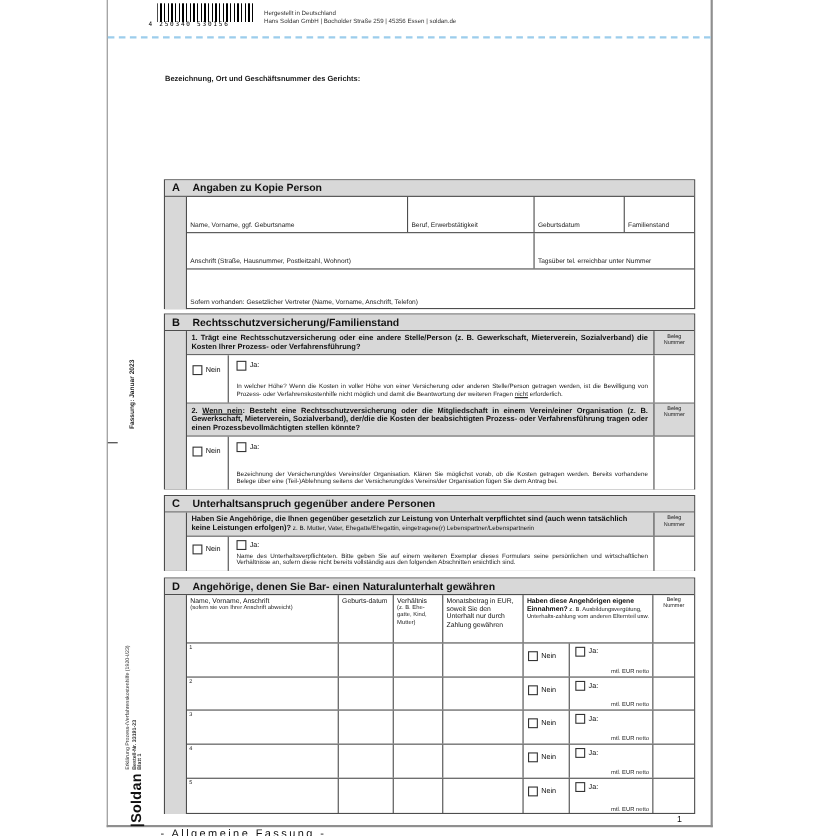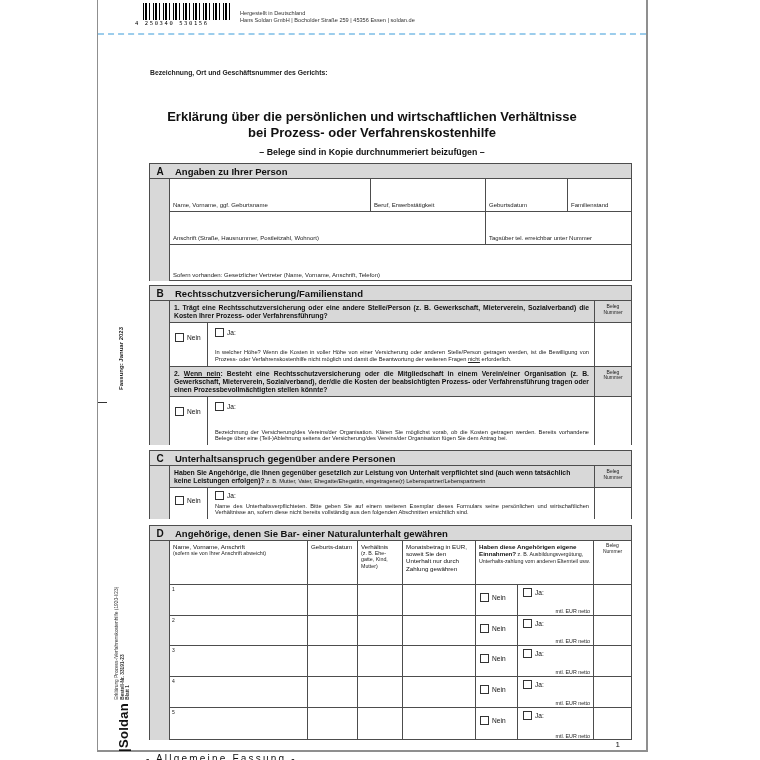--- a/index.html
+++ b/index.html
@@ -96,30 +96,25 @@
     <div class="barcode-digits">4 250340 530156</div>
   </div>
   <div class="madein">
     <div>Hergestellt in Deutschland</div>
     <div>Hans Soldan GmbH | Bocholder Straße 259 | 45356 Essen | soldan.de</div>
   </div>
   <div class="dotline"></div>
 
   <div class="court-label">Bezeichnung, Ort und Geschäftsnummer des Gerichts:</div>
 
-  <div class="title-block">
-    <div class="title-line">Erklärung über die persönlichen und wirtschaftlichen Verhältnisse</div>
-    <div class="title-line">bei Prozess- oder Verfahrenskostenhilfe</div>
-    <div class="subtitle">– Belege sind in Kopie durchnummeriert beizufügen –</div>
-  </div>
 
   <div class="section" style="top:163px;height:118px;">
     <div class="sec-header">
       <div class="sec-letter">A</div>
-      <div class="sec-title">Angaben zu Ihrer Person</div>
+      <div class="sec-title">Angaben zu Kopie Person</div>
     </div>
     <div class="sec-body" style="height:102px;">
       <div class="strip"></div>
       <div class="sec-content">
         <div class="a-row" style="height:33px;">
           <div class="a-cell" style="flex:0 0 201px;">
             <span class="flabel">Name, Vorname, ggf. Geburtsname</span>
           </div>
           <div class="a-cell" style="flex:0 0 115px;">
             <span class="flabel">Beruf, Erwerbstätigkeit</span>
@@ -239,21 +234,21 @@
           </div>
           <div class="beleg-empty"></div>
         </div>
       </div>
     </div>
   </div>
 
   <div class="section" style="top:525px;height:215px;">
     <div class="sec-header">
       <div class="sec-letter">D</div>
-      <div class="sec-title">Angehörige, denen Sie Bar- einer Naturalunterhalt gewähren</div>
+      <div class="sec-title">Angehörige, denen Sie Bar- einen Naturalunterhalt gewähren</div>
     </div>
     <div class="sec-body" style="height:199px;">
       <div class="strip"></div>
       <div class="sec-content">
 
         <div class="d-hrow">
           <div class="d-cell d-hcell" style="flex:0 0 138px;">
             <div>Name, Vorname, Anschrift</div>
             <div class="tiny">(sofern sie von Ihrer Anschrift abweicht)</div>
           </div>

